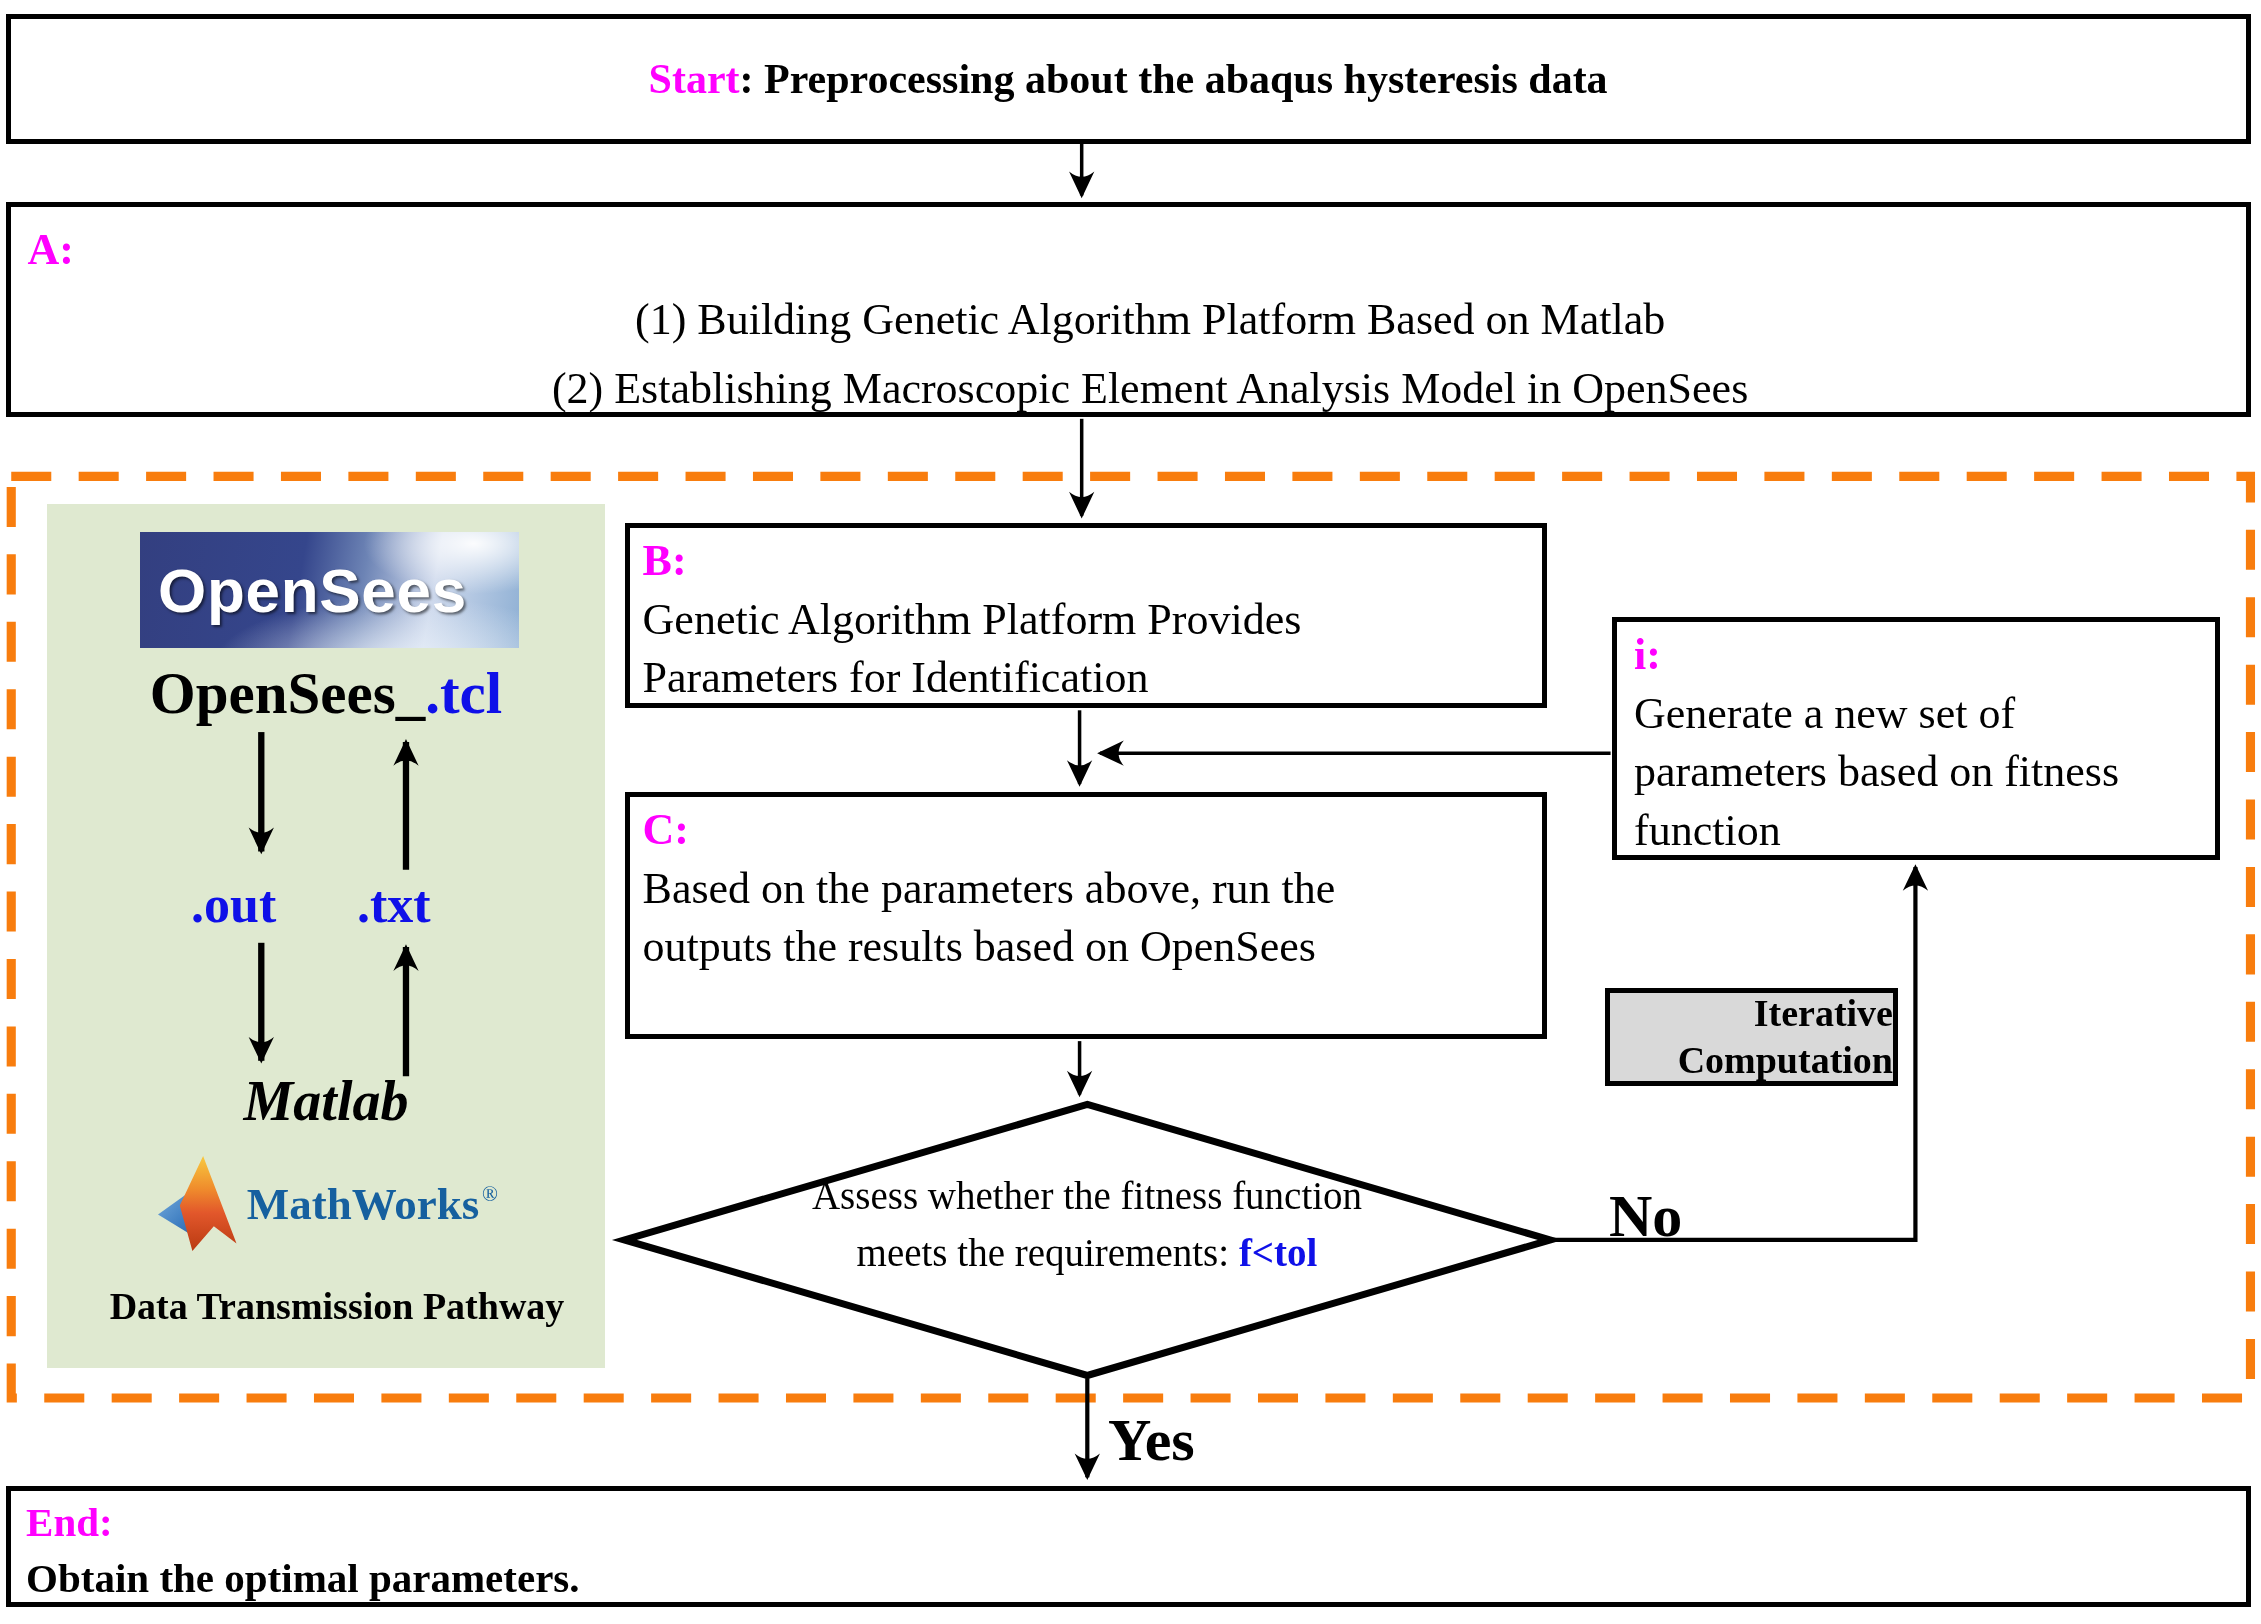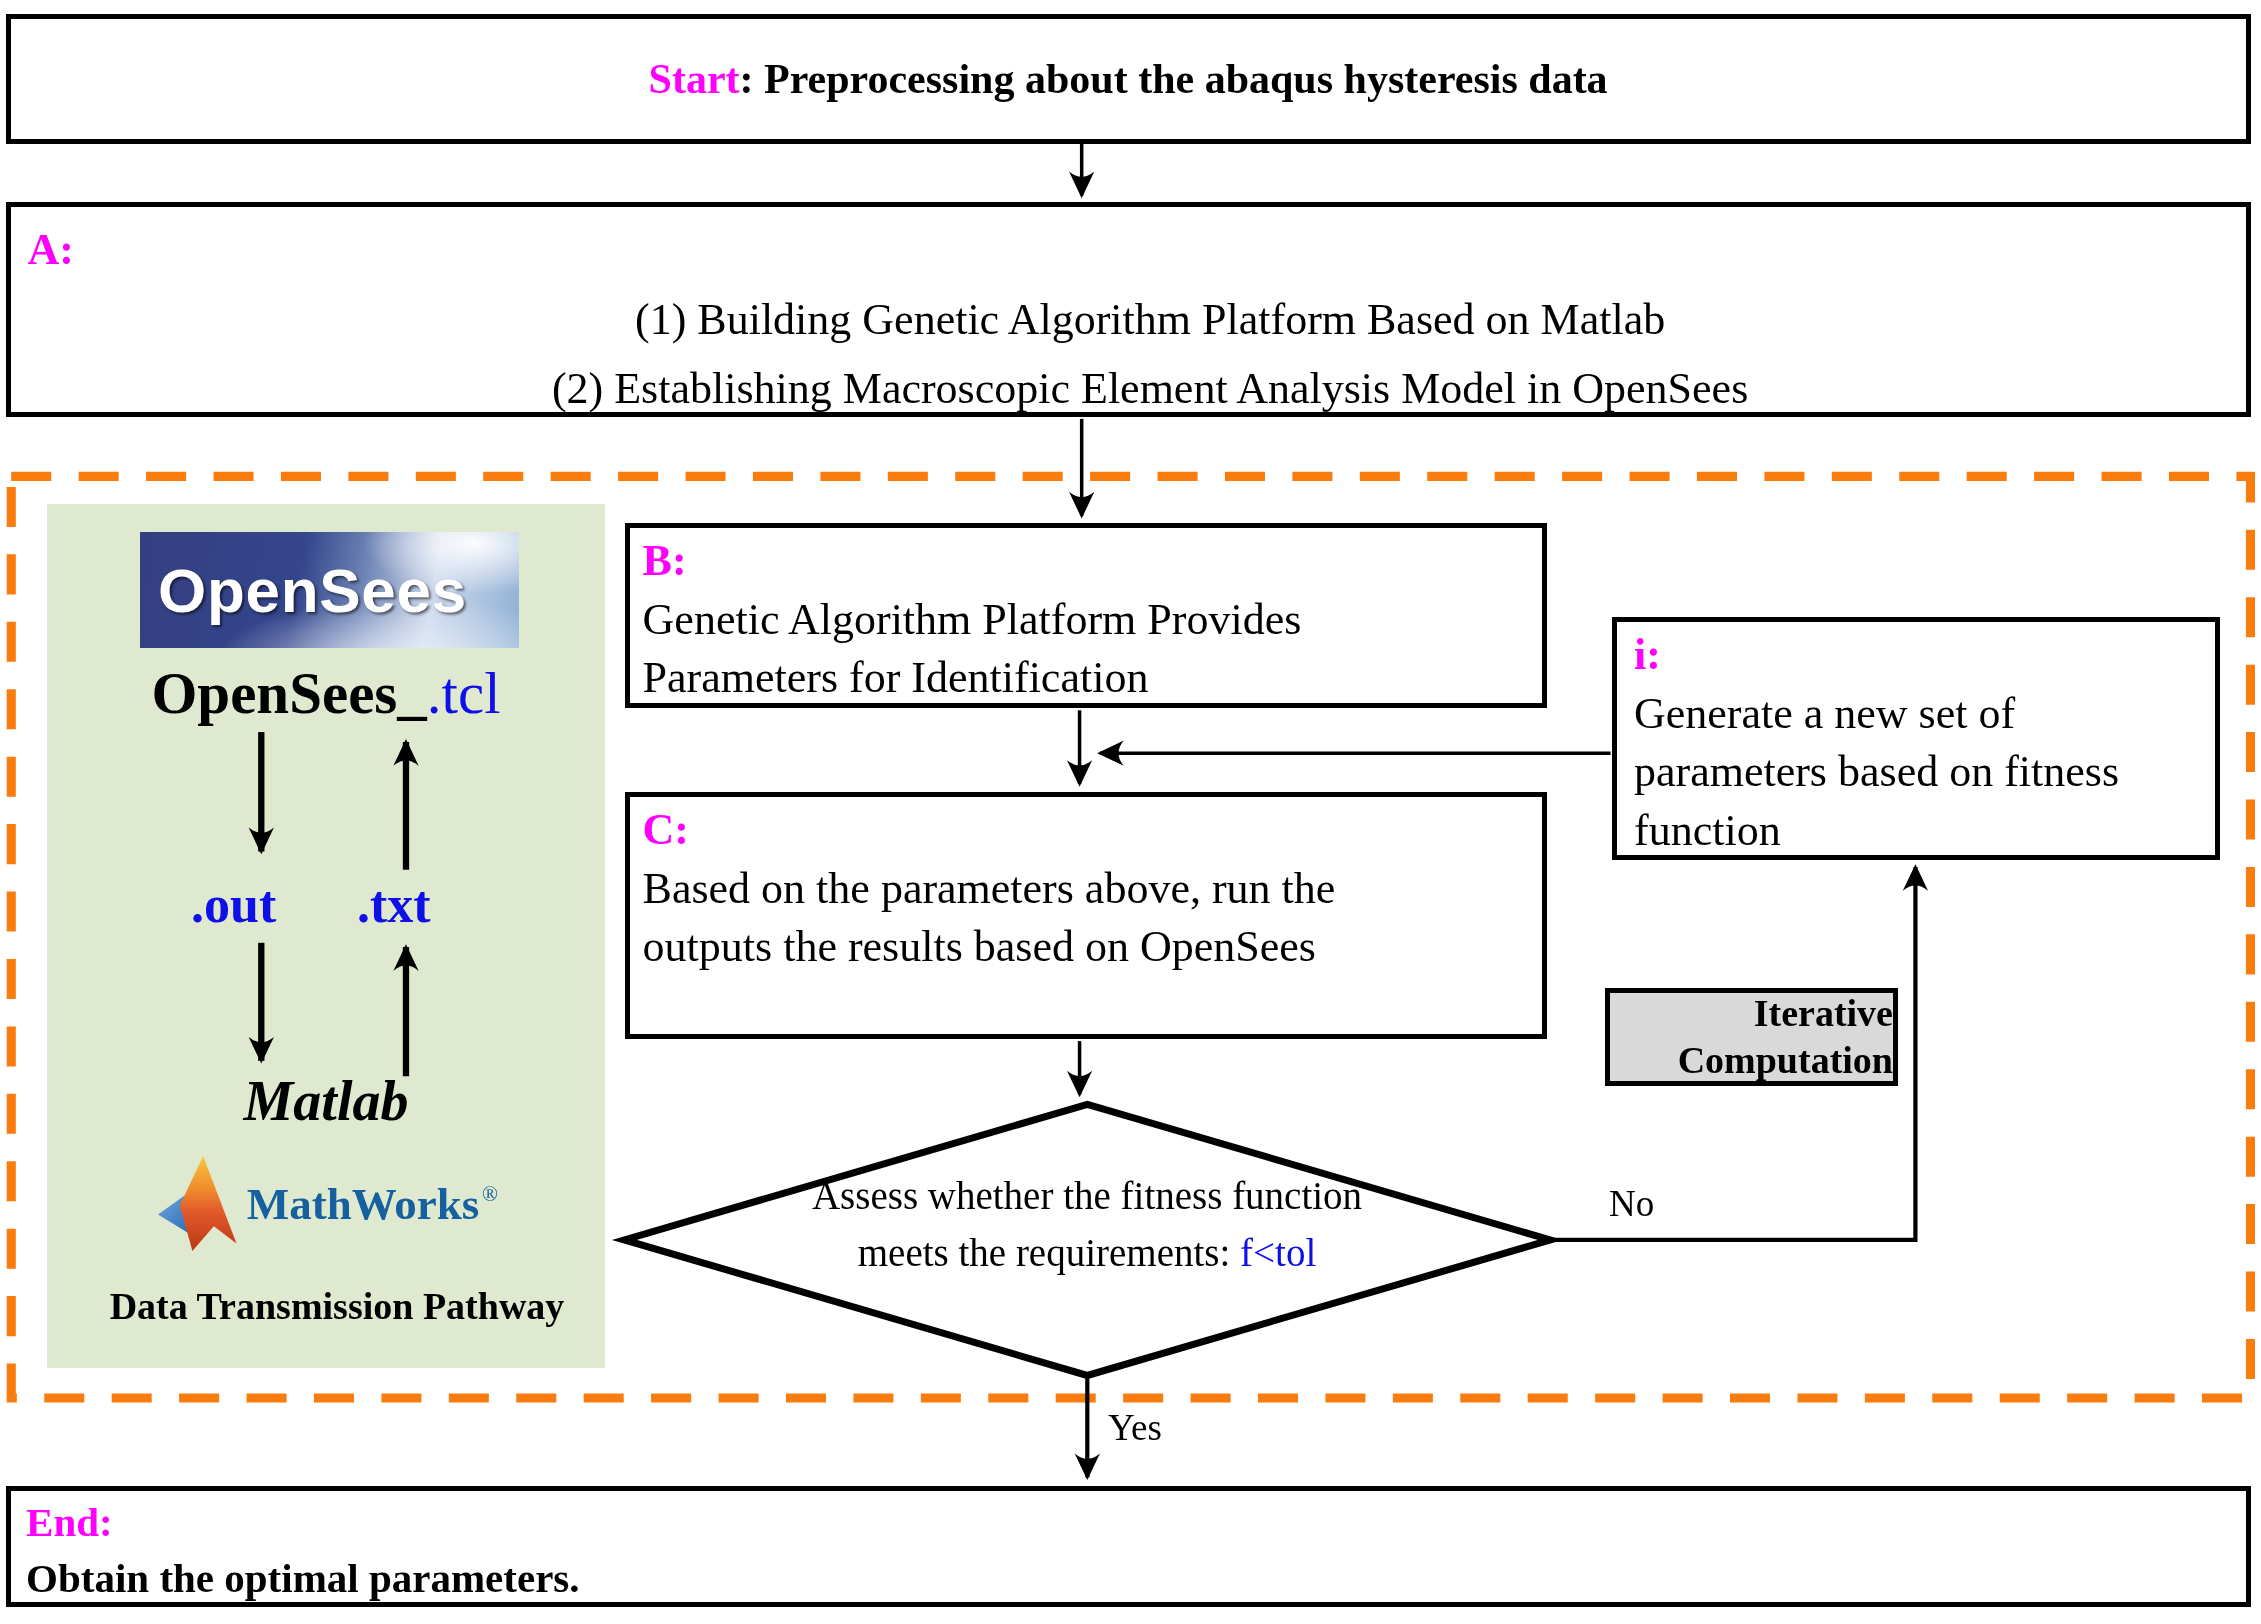--- a/index.html
+++ b/index.html
@@ -14,21 +14,21 @@
   }
   
   .box{
     position:absolute;
     box-sizing:border-box;
     border:5.6px solid #000;
     background:#ffffff;
     z-index:3;
   }
   .magenta{color:var(--magenta,#ff00ff);font-weight:bold;}
-  .bluetxt{color:var(--blue,#0f10e8);font-weight:normal;}
+  .bluetxt{color:var(--blue,#0f10e8);font-weight:bold;}
   .label-line{font-weight:bold;color:var(--magenta,#ff00ff);}
   
   #start-box{left:5.6px;top:14px;width:2245px;height:130px;display:flex;align-items:center;justify-content:center;}
   #start-box .title{font-size:42px;font-weight:bold;white-space:nowrap;}
   #a-box{left:5.6px;top:202px;width:2245px;height:215px;padding:8.4px 0 0 17px;font-size:44px;line-height:1.58;}
   #a-box .indent{padding-left:27px;text-align:center;}
   
   #b-box{left:625px;top:523px;width:922px;height:185px;padding:4.2px 0 0 12.6px;font-size:44px;line-height:1.33;}
   #c-box{left:625px;top:792px;width:922px;height:247px;padding:4.2px 0 0 12.6px;font-size:44px;line-height:1.33;}
   #i-box{left:1612px;top:617px;width:608px;height:243px;padding:4.2px 0 0 17px;font-size:44px;line-height:1.33;}
@@ -36,21 +36,21 @@
     display:flex;flex-direction:column;align-items:flex-end;justify-content:center;
     font-size:38px;font-weight:bold;line-height:1.25;text-align:center;}
   #end-box{left:5.6px;top:1486px;width:2245px;height:121px;padding:2.8px 0 0 15.5px;font-size:41px;font-weight:bold;line-height:1.38;}
   
   #diamond-text{
     position:absolute;left:736px;top:1168px;width:702px;height:143px;z-index:4;
     display:flex;flex-direction:column;align-items:center;
     font-size:39px;line-height:1.45;text-align:center;
   }
   
-  .edge-label{position:absolute;z-index:4;font-size:37px;font-weight:normal;}
+  .edge-label{position:absolute;z-index:4;font-size:60px;font-weight:bold;}
   #no-label{left:1609px;top:1182px;}
   #yes-label{left:1108px;top:1406px;}
   
   #green-panel{
     position:absolute;left:47px;top:504px;width:558px;height:864px;
     background:var(--panel-green,#dfe9d0);z-index:1;
   }
   #opensees-logo{
     position:absolute;left:140px;top:532px;width:379px;height:116px;z-index:2;
     background:

